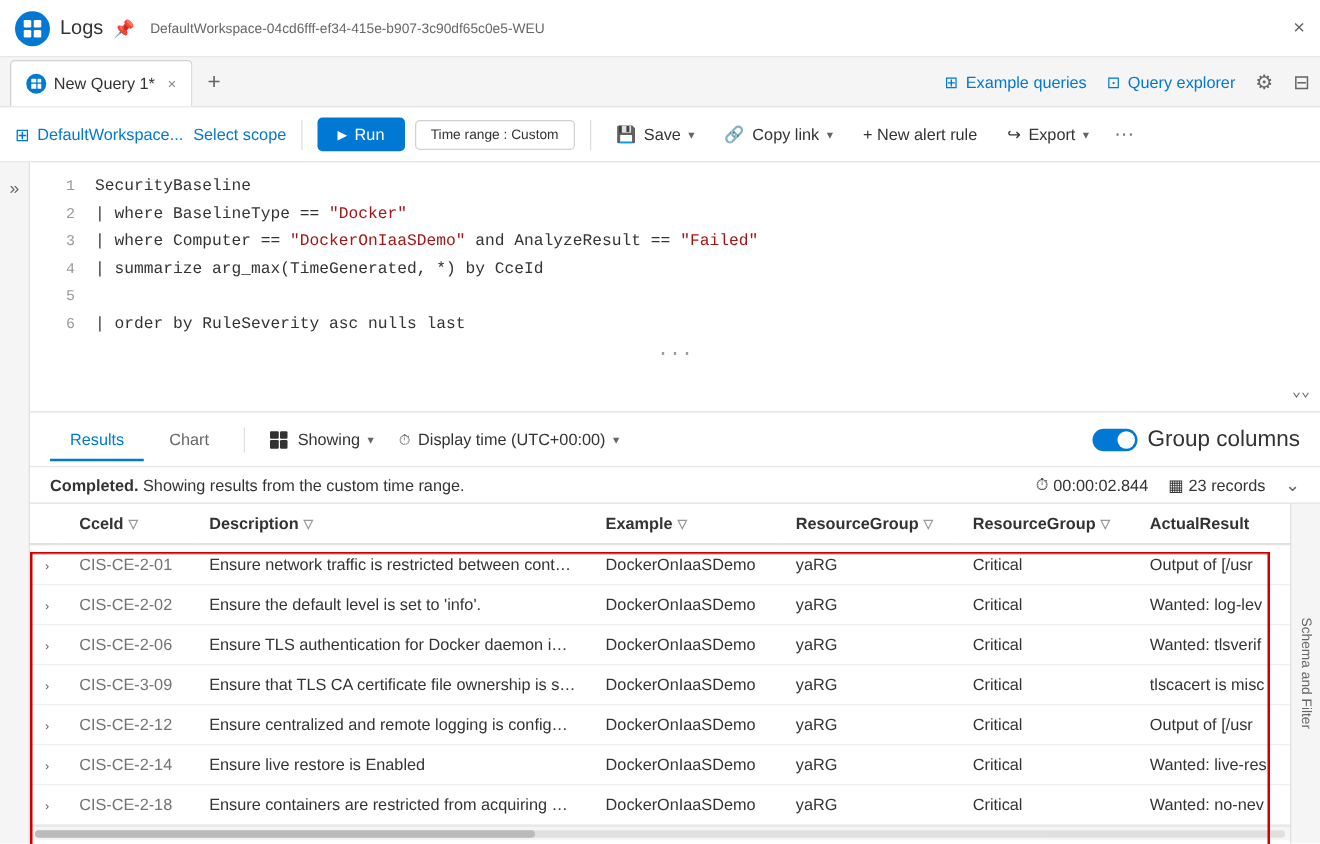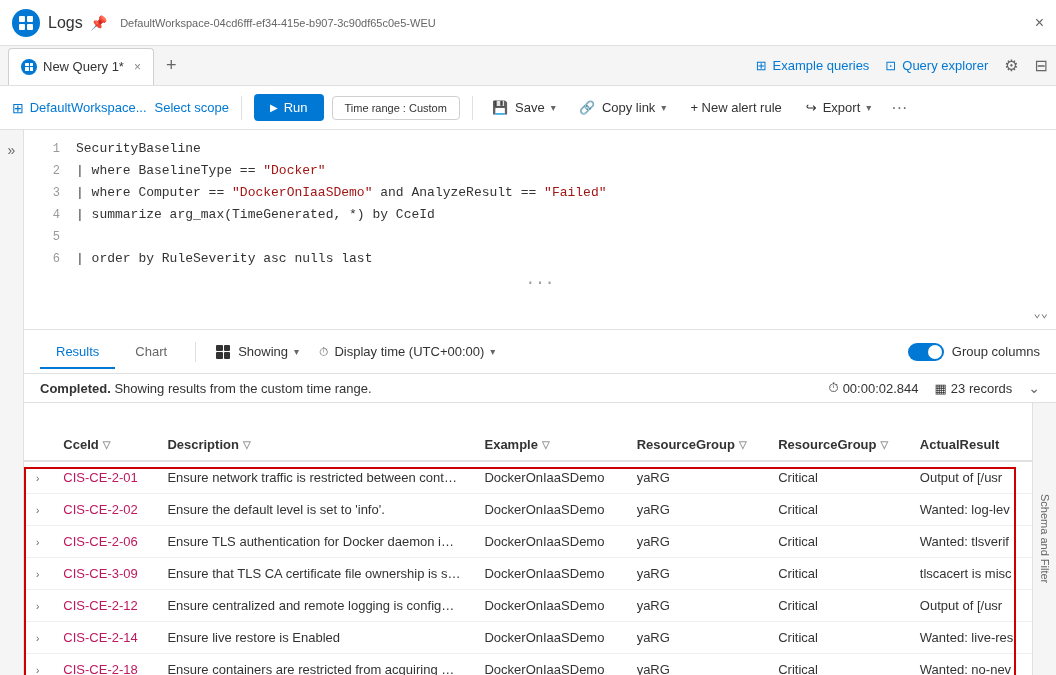--- a/index.html
+++ b/index.html
@@ -106,48 +106,48 @@
     .result-tab.active { color: #0078d4; border-bottom-color: #0078d4; font-weight: 500; }
     .results-tab-divider { width: 1px; height: 20px; background: #e0e0e0; margin: 0 8px; }
     .columns-btn { display: flex; align-items: center; gap: 6px; color: #333; font-size: 13px; cursor: pointer; padding: 4px 8px; border: none; background: none; }
     .col-icon { display: inline-grid; grid-template-columns: 1fr 1fr; gap: 1px; width: 14px; height: 14px; margin-right: 2px; }
     .col-cell { background: #333; border-radius: 1px; }
     .display-time-btn { display: flex; align-items: center; gap: 6px; color: #333; font-size: 13px; cursor: pointer; padding: 4px 8px; }
     .clock-icon { font-size: 12px; color: #666; }
     .toggle-group { display: flex; align-items: center; gap: 8px; margin-left: auto; }
     .toggle-switch { width: 36px; height: 18px; background: #0078d4; border-radius: 9px; position: relative; cursor: pointer; }
     .toggle-thumb { width: 14px; height: 14px; background: #fff; border-radius: 50%; position: absolute; top: 2px; right: 2px; }
-    .toggle-label { font-size: 13px; color: #333; }
+    .toggle-label { font-size: 18px; color: #333; }
 
     
     .status-bar {
       display: flex; align-items: center; justify-content: space-between;
       padding: 6px 16px; border-bottom: 1px solid #e0e0e0; font-size: 13px; background: #fff;
     }
     .status-completed { color: #333; }
     .status-completed strong { font-weight: 600; }
     .status-right { display: flex; align-items: center; gap: 16px; }
     .status-time { display: flex; align-items: center; gap: 4px; color: #333; }
     .status-records { display: flex; align-items: center; gap: 4px; color: #333; }
     .status-expand { color: #666; cursor: pointer; font-size: 14px; }
 
     
-    .table-container { flex: 1; overflow: auto; position: relative; margin-top: 26px; }
+    .table-container { flex: 1; overflow: auto; position: relative; }
     .data-table { width: 100%; border-collapse: collapse; font-size: 13px; }
     .data-table th {
       background: #fff; color: #333; font-weight: 600;
       padding: 8px 12px; text-align: left; border-bottom: 2px solid #e0e0e0;
       white-space: nowrap; position: sticky; top: 0; z-index: 1;
     }
     .data-table th .col-header { display: flex; align-items: center; gap: 4px; }
     .filter-icon { color: #999; font-size: 10px; cursor: pointer; }
     .data-table td { padding: 8px 12px; border-bottom: 1px solid #f0f0f0; white-space: nowrap; overflow: hidden; text-overflow: ellipsis; max-width: 200px; }
     .expand-cell { width: 24px; padding: 8px 4px; color: #666; cursor: pointer; }
     .expand-arrow { font-size: 10px; }
-    .cceid-link { color: #be185d; font-weight: 500; cursor: pointer; }
+    .cceid-link { color: #737373; font-weight: 500; cursor: pointer; }
 
     
     .side-label {
       writing-mode: vertical-rl; text-orientation: mixed;
       background: #f5f5f5; border-left: 1px solid #e0e0e0;
       font-size: 11px; color: #666; padding: 12px 4px;
       display: flex; align-items: center; justify-content: center;
       cursor: pointer; width: 24px;
     }
 

